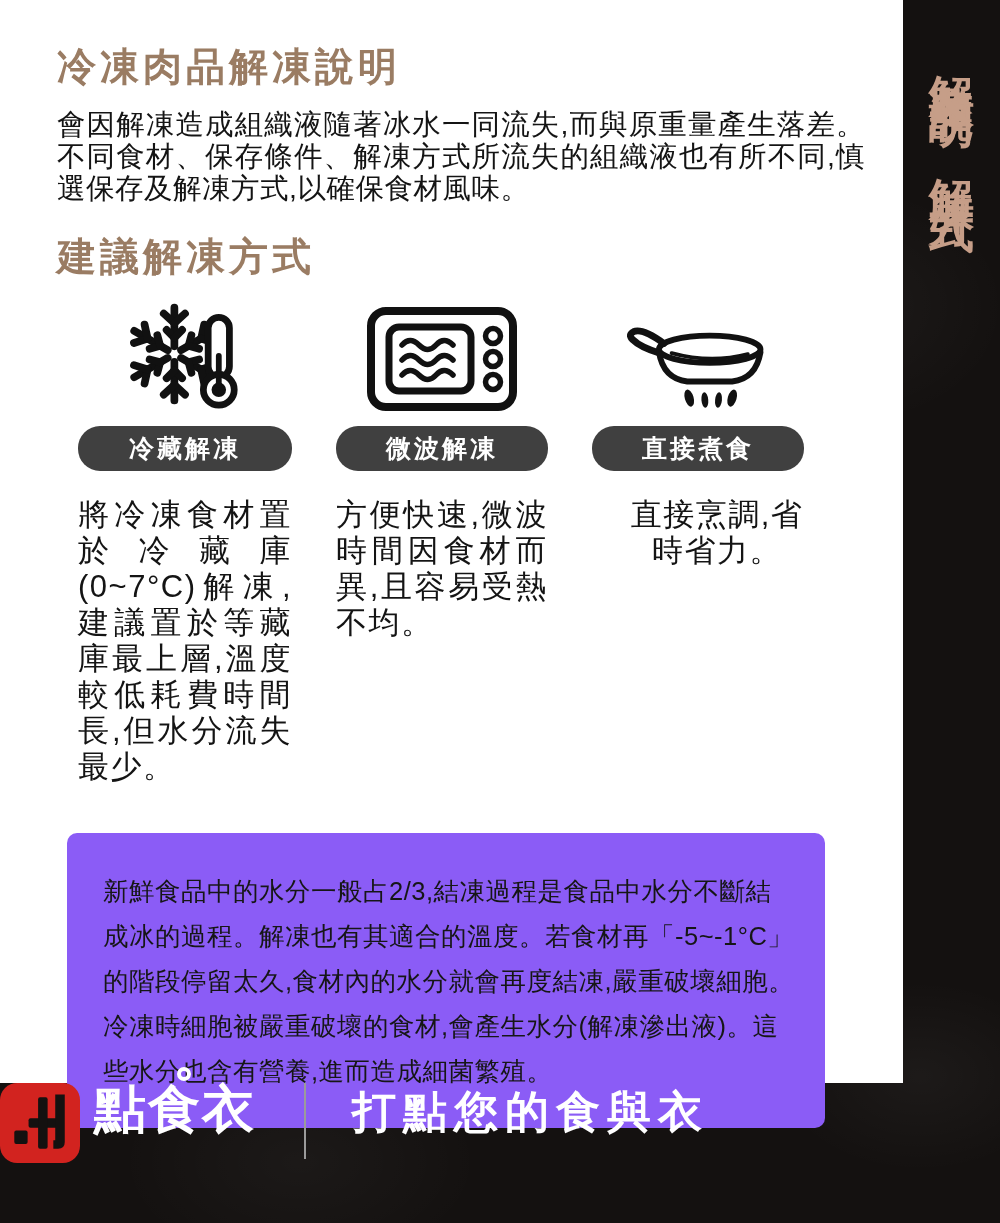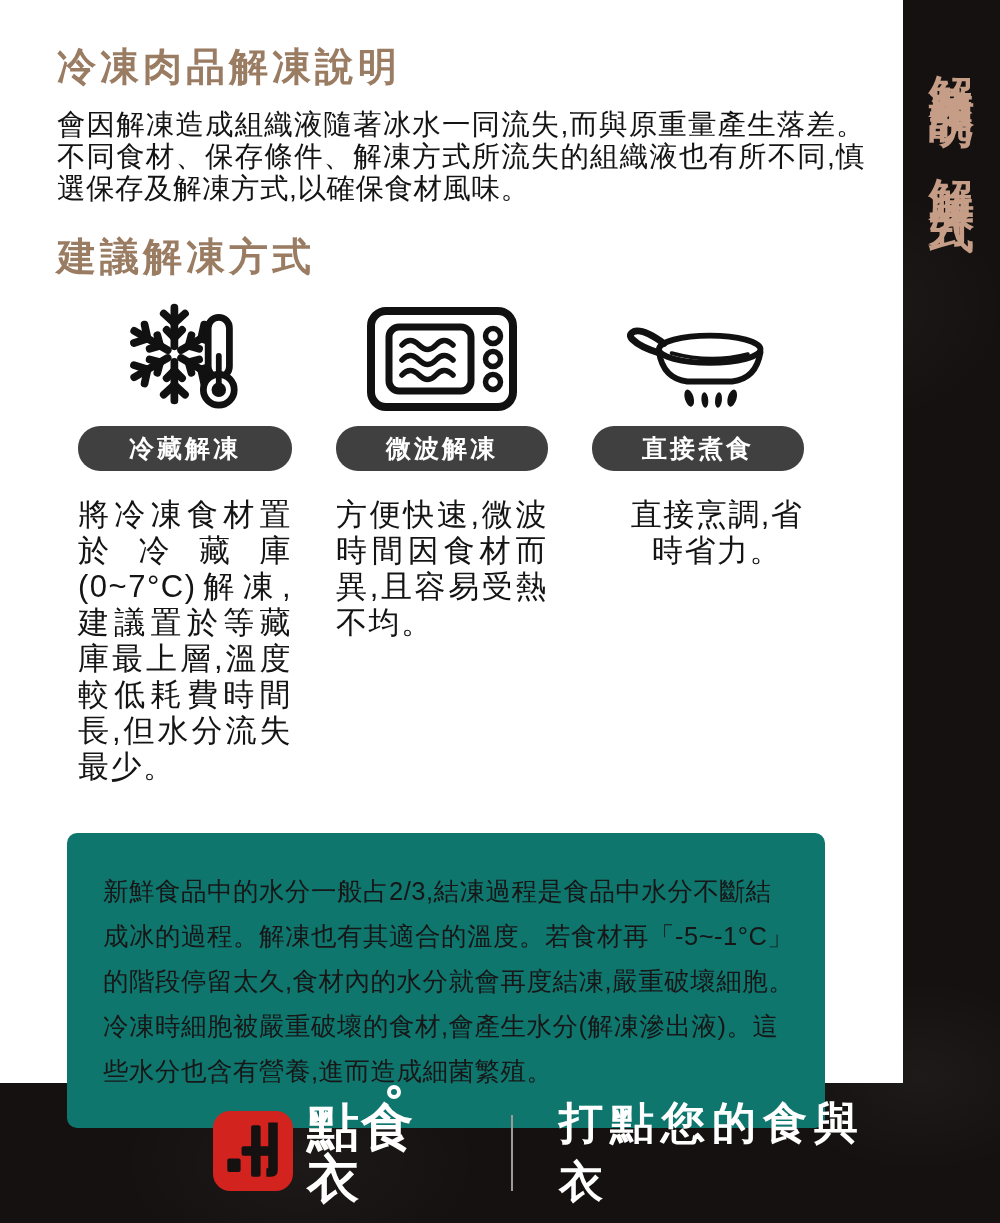--- a/index.html
+++ b/index.html
@@ -43,37 +43,37 @@
     display:flex; align-items:center; justify-content:center;
     color:#ffffff; font-size:25px; letter-spacing:3px; font-weight:bold;
   }
   .desc{
     margin-top:26px; font-size:31px; line-height:36px; color:#141414;
     text-align:justify; letter-spacing:1.5px;
   }
   .col3 .desc{ text-align:center; padding-left:38px; }
   .note-box{
     margin-left:10px; margin-top:48px; width:758px;
-    background:#0f766e; border-radius:10px;
+    background:#8b5cf6; border-radius:10px;
     padding:36px 28px 34px 36px;
     font-size:25.5px; line-height:45px; color:#161616; letter-spacing:0.5px;
   }
   .sidebar{
     position:absolute; left:903px; top:0; width:97px; height:1223px;
     display:flex; justify-content:center;
   }
   .sidebar-title{
     margin-top:40px;
     writing-mode:vertical-rl; text-orientation:upright;
     font-family:"DejaVu Serif","Liberation Serif",serif;
     font-size:45px; font-weight:bold; color:#c69e88; letter-spacing:0.22em;
   }
   .footer{
     position:absolute; left:0; top:1083px; width:903px; height:140px;
-    display:flex; align-items:center; padding-left:213px;
+    display:flex; align-items:flex-start; 
   }
   .logo-mark{ flex:0 0 auto; margin-right:14px; }
   .brand{
     position:relative; color:#ffffff; font-weight:900; font-size:52px;
     letter-spacing:2px; line-height:1;
   }
   .brand .pin{
     position:absolute; left:51%; top:-16px; width:14px; height:14px;
     border:4px solid #ffffff; border-radius:50%; display:block;
   }

